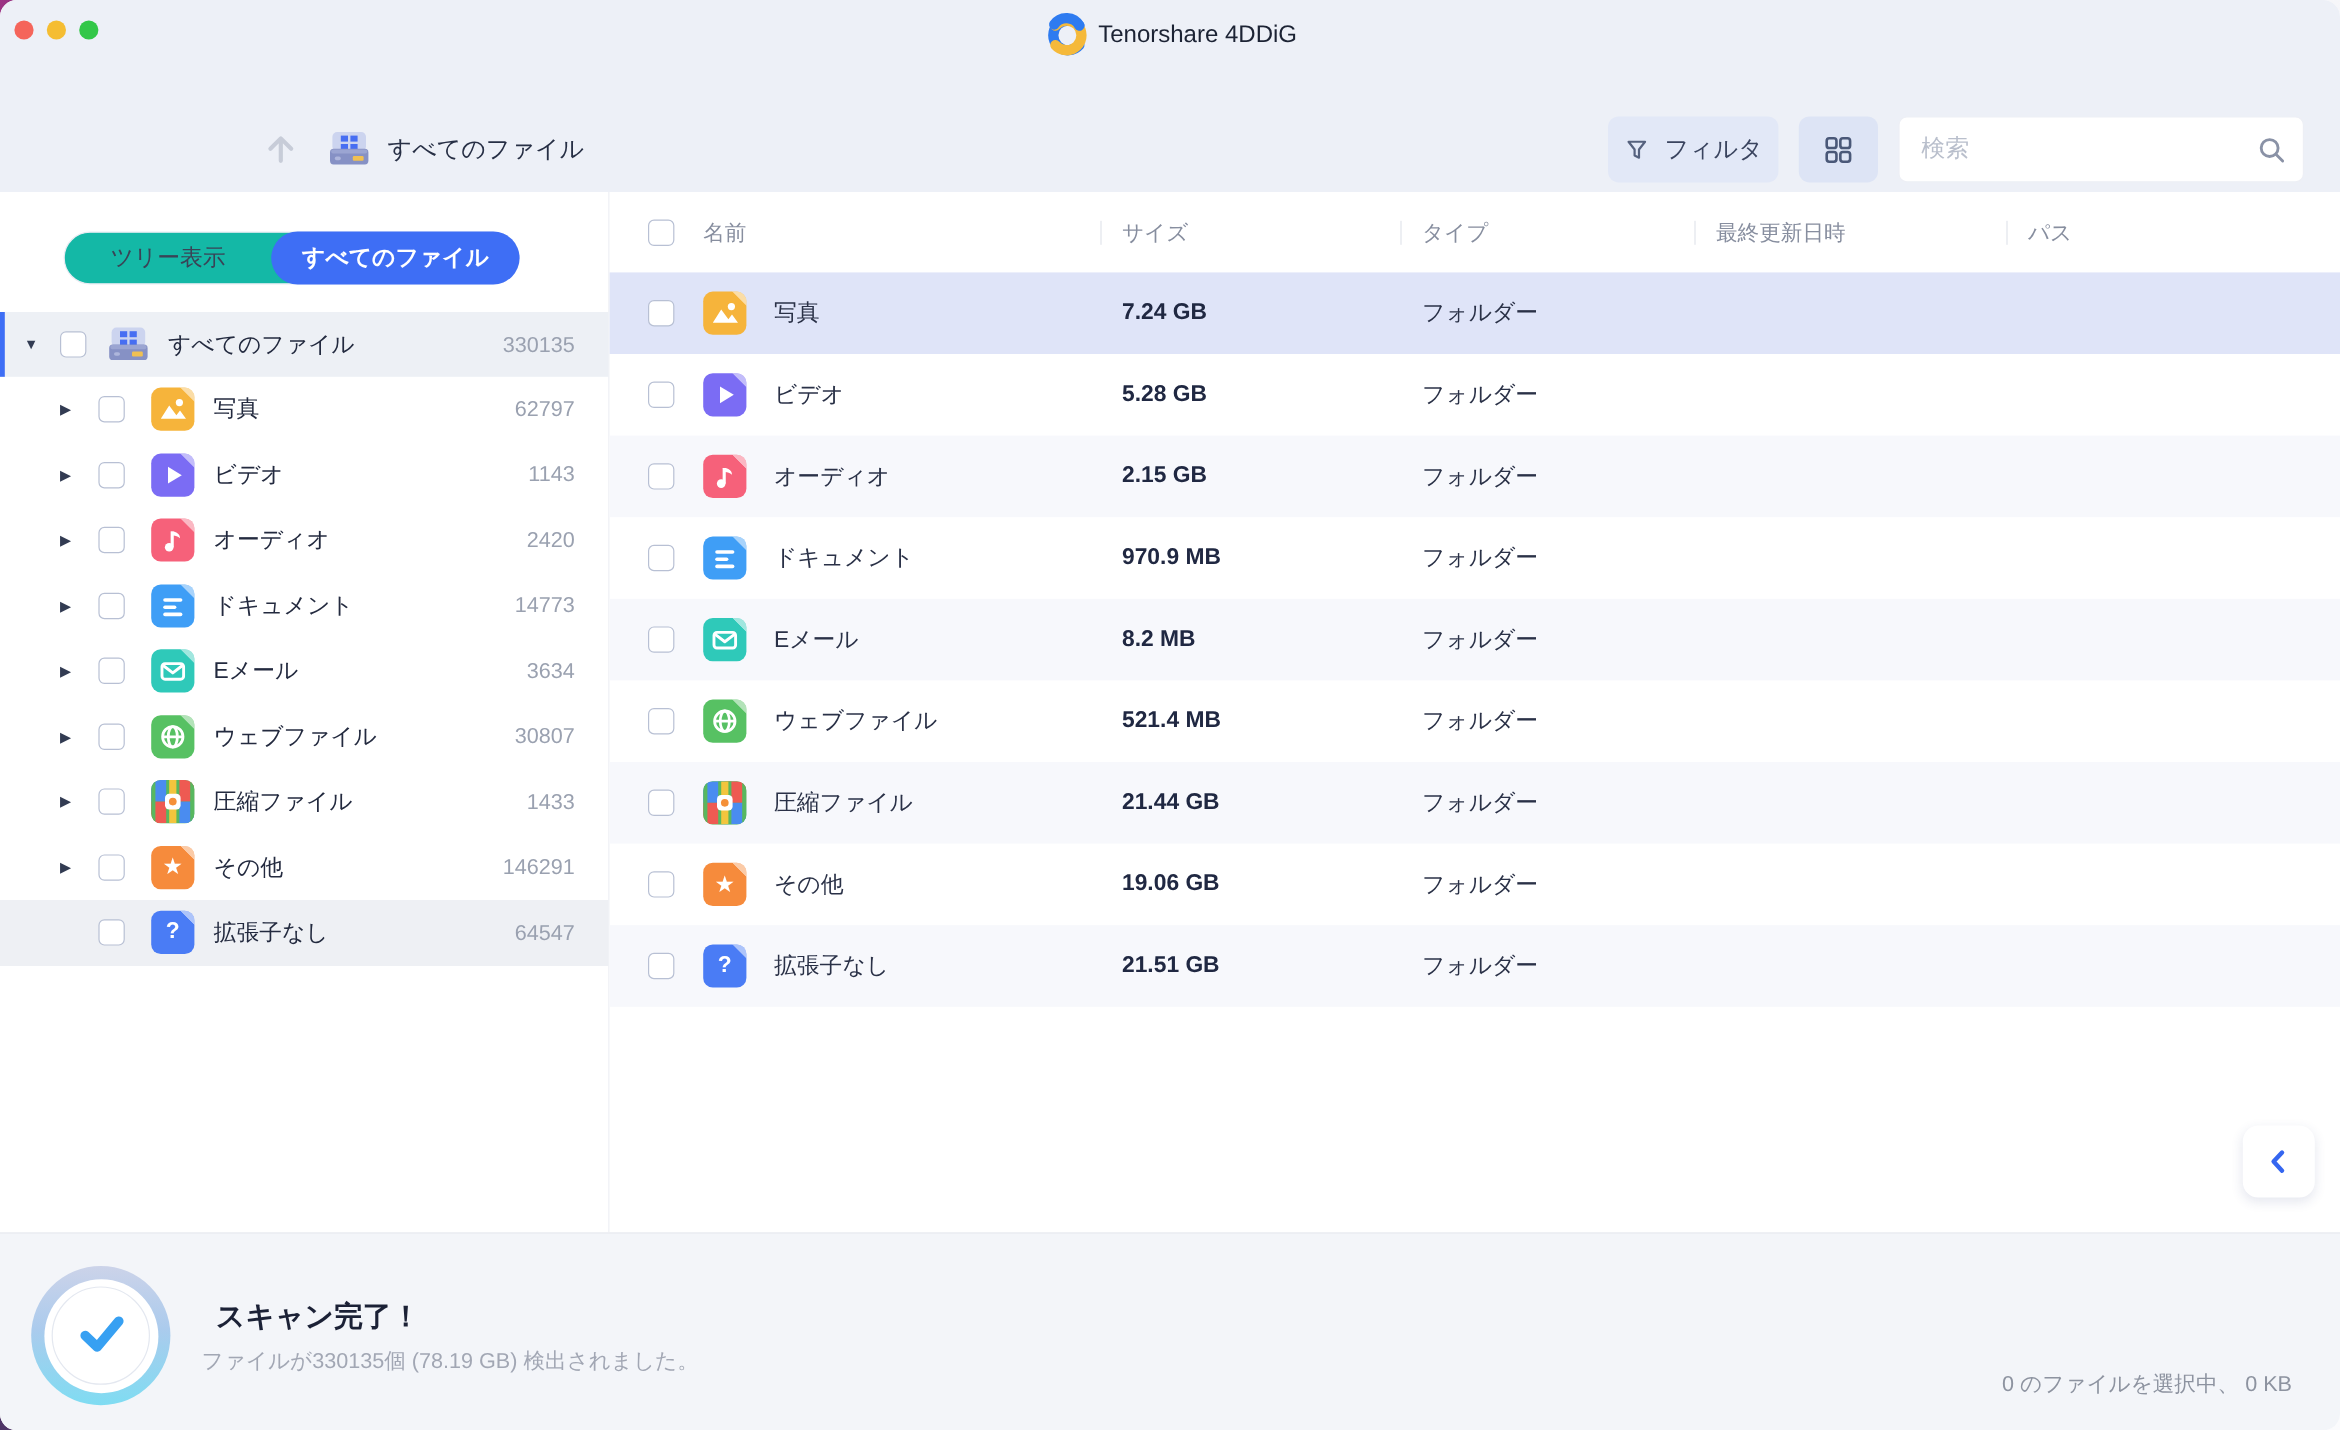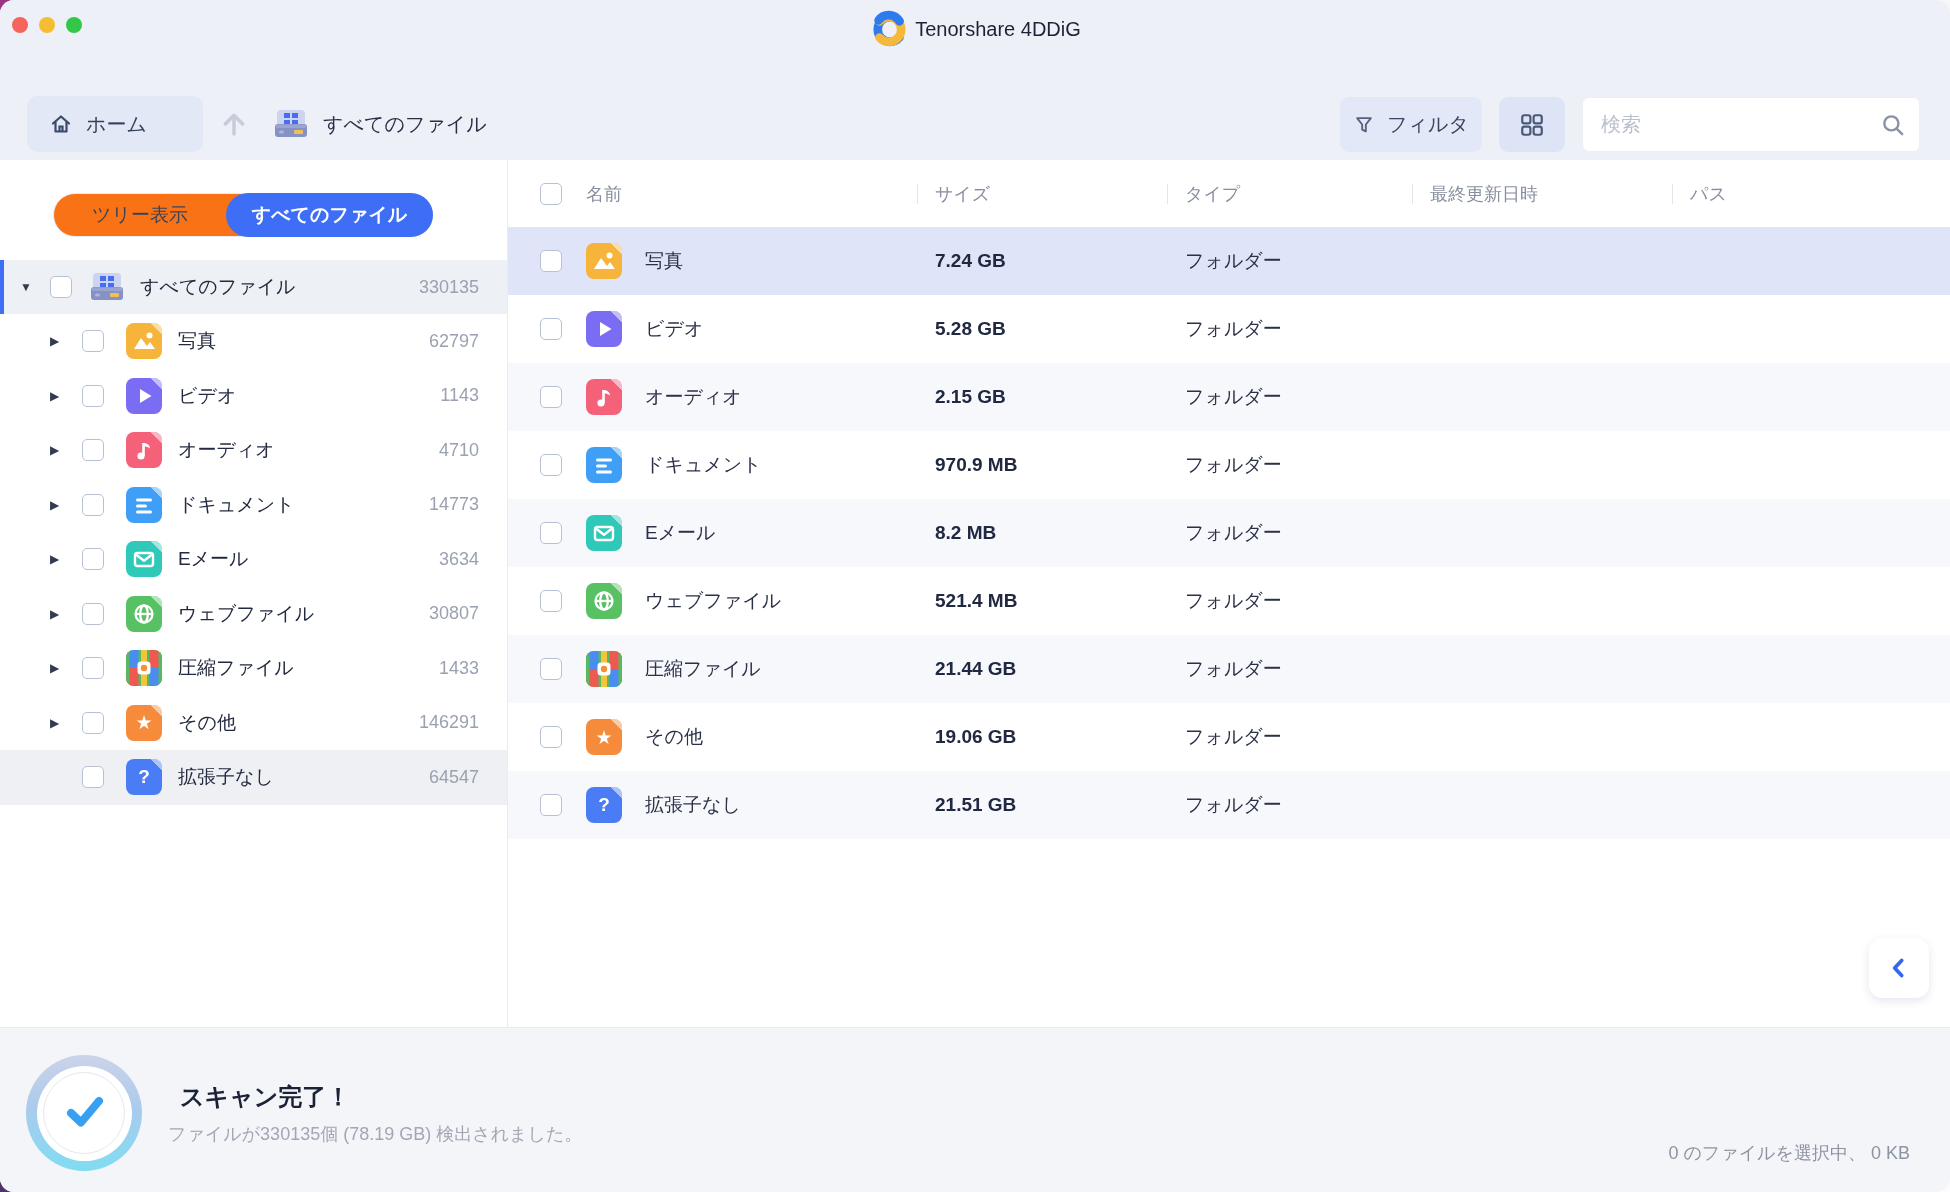--- a/index.html
+++ b/index.html
@@ -34,21 +34,21 @@
   .btn-grid{position:absolute;left:1499px;top:97px;width:66px;height:55px;background:#dde4f5;border-radius:9px;
     display:flex;align-items:center;justify-content:center;cursor:pointer;}
   .search{position:absolute;left:1582px;top:97px;width:338px;height:55px;background:#fff;border-radius:7px;border:1px solid #edeff5;box-sizing:border-box;}
   .search input{position:absolute;inset:0;border:none;outline:none;background:transparent;padding:0 54px 0 18px;
     font-size:20px;color:#333b50;font-family:inherit;}
   .search input::placeholder{color:#b9bfcc;}
   .search .mag{position:absolute;right:13px;top:14px;width:26px;height:26px;}
 
   
   .sidebar{position:absolute;left:0;top:160px;width:508px;height:867px;background:#fff;border-right:1px solid #e9ebf2;box-sizing:border-box;}
-  .segmented{position:absolute;left:53px;top:33px;width:380px;height:44px;border:1px solid #e8ebf2;border-radius:22px;background:#f97316;display:flex;box-sizing:border-box;}
+  .segmented{position:absolute;left:53px;top:33px;width:380px;height:44px;border:1px solid #e8ebf2;border-radius:22px;background:#14b8a6;display:flex;box-sizing:border-box;}
   .seg-tree{flex:0 0 172px;display:flex;align-items:center;justify-content:center;font-size:19px;color:#3a4356;cursor:pointer;border-radius:22px;}
   .seg-type{flex:1;margin:-1px -1px -1px 0;background:#3e6ef5;border-radius:22px;color:#fff;font-size:19px;font-weight:600;
     display:flex;align-items:center;justify-content:center;cursor:pointer;}
   .tree{position:absolute;top:100px;left:0;right:0;}
   .root-row{height:54px;background:#edf0f5;position:relative;display:flex;align-items:center;padding-left:20px;padding-right:28px;box-sizing:border-box;cursor:pointer;}
   .root-row::after{content:"";position:absolute;left:0;top:0;bottom:0;width:4px;background:#3e6ef5;}
   .root-row .expander{width:14px;font-size:12px;color:#323b52;}
   .root-row .cb{margin-left:16px;}
   .root-row .drive{margin-left:16px;}
   .root-row .label{margin-left:14px;font-size:19px;color:#232a3f;flex:1;}
@@ -120,28 +120,20 @@
     </div>
     <div class="title-wrap">
       <svg width="40" height="40" viewBox="0 0 42 42">
         <path d="M32 13 A 13 13 0 1 0 32 30" fill="none" stroke="#2e7bf0" stroke-width="9" stroke-linecap="round"></path>
         <path d="M10 29 A 13 13 0 1 0 10 12" fill="none" stroke="#f5b93a" stroke-width="9" stroke-linecap="round" transform="translate(1,1)"></path>
         <path d="M32 13 A 13 13 0 0 0 10 12" fill="none" stroke="#2e7bf0" stroke-width="9" stroke-linecap="round"></path>
       </svg>
       <span class="app-title">Tenorshare 4DDiG</span>
     </div>
 
-    <div class="btn-home">
-      <svg width="24" height="24" viewBox="0 0 24 24">
-        <path d="M4 11.5 L12 4.5 L20 11.5" fill="none" stroke="#3a4a6b" stroke-width="2.2" stroke-linecap="round" stroke-linejoin="round"></path>
-        <path d="M6.5 10 V19.5 H17.5 V10" fill="none" stroke="#3a4a6b" stroke-width="2.2" stroke-linejoin="round"></path>
-        <path d="M10.5 19.5 V14.5 H13.5 V19.5" fill="none" stroke="#3a4a6b" stroke-width="2.2"></path>
-      </svg>
-      <span class="lbl">ホーム</span>
-    </div>
 
     <svg class="up-arrow" viewBox="0 0 24 24">
       <path d="M12 19.5 V6 M5.5 12 L12 5.5 L18.5 12" fill="none" stroke="#c7ccd8" stroke-width="2.6" stroke-linecap="round" stroke-linejoin="round"></path>
     </svg>
 
     <div class="crumb">
       <svg width="38" height="30" viewBox="0 0 38 30">
         <rect x="5" y="1" width="28" height="16" rx="4" fill="#ccd4ef"></rect>
         <rect x="12" y="4" width="6" height="5" fill="#476ef2"></rect>
           <rect x="20" y="4" width="6" height="5" fill="#476ef2"></rect>
@@ -238,21 +230,21 @@
         <span class="expander">▶</span>
         <span class="cb"></span>
         <span class="ficon audio">
           <svg viewBox="0 0 36 36">
               <circle cx="15" cy="24" r="3.6" fill="#fff"></circle>
               <rect x="16.2" y="11" width="2.6" height="13" fill="#fff"></rect>
               <path d="M16.2 11 h2.6 c3.2 1 5.2 2.6 5.2 5.6 c-1.9 -1.5 -3.5 -2.1 -5.8 -2.3 z" fill="#fff"></path>
             </svg>
         </span>
         <span class="label">オーディオ</span>
-        <span class="count">4710</span>
+        <span class="count">2420</span>
       </div>
 
       <div class="side-item">
         <span class="expander">▶</span>
         <span class="cb"></span>
         <span class="ficon doc">
           <svg viewBox="0 0 36 36">
               <rect x="10" y="11.5" width="16" height="3" rx="1.5" fill="#fff"></rect>
               <rect x="10" y="17.5" width="11" height="3" rx="1.5" fill="#fff"></rect>
               <rect x="10" y="23.5" width="16" height="3" rx="1.5" fill="#fff"></rect>

